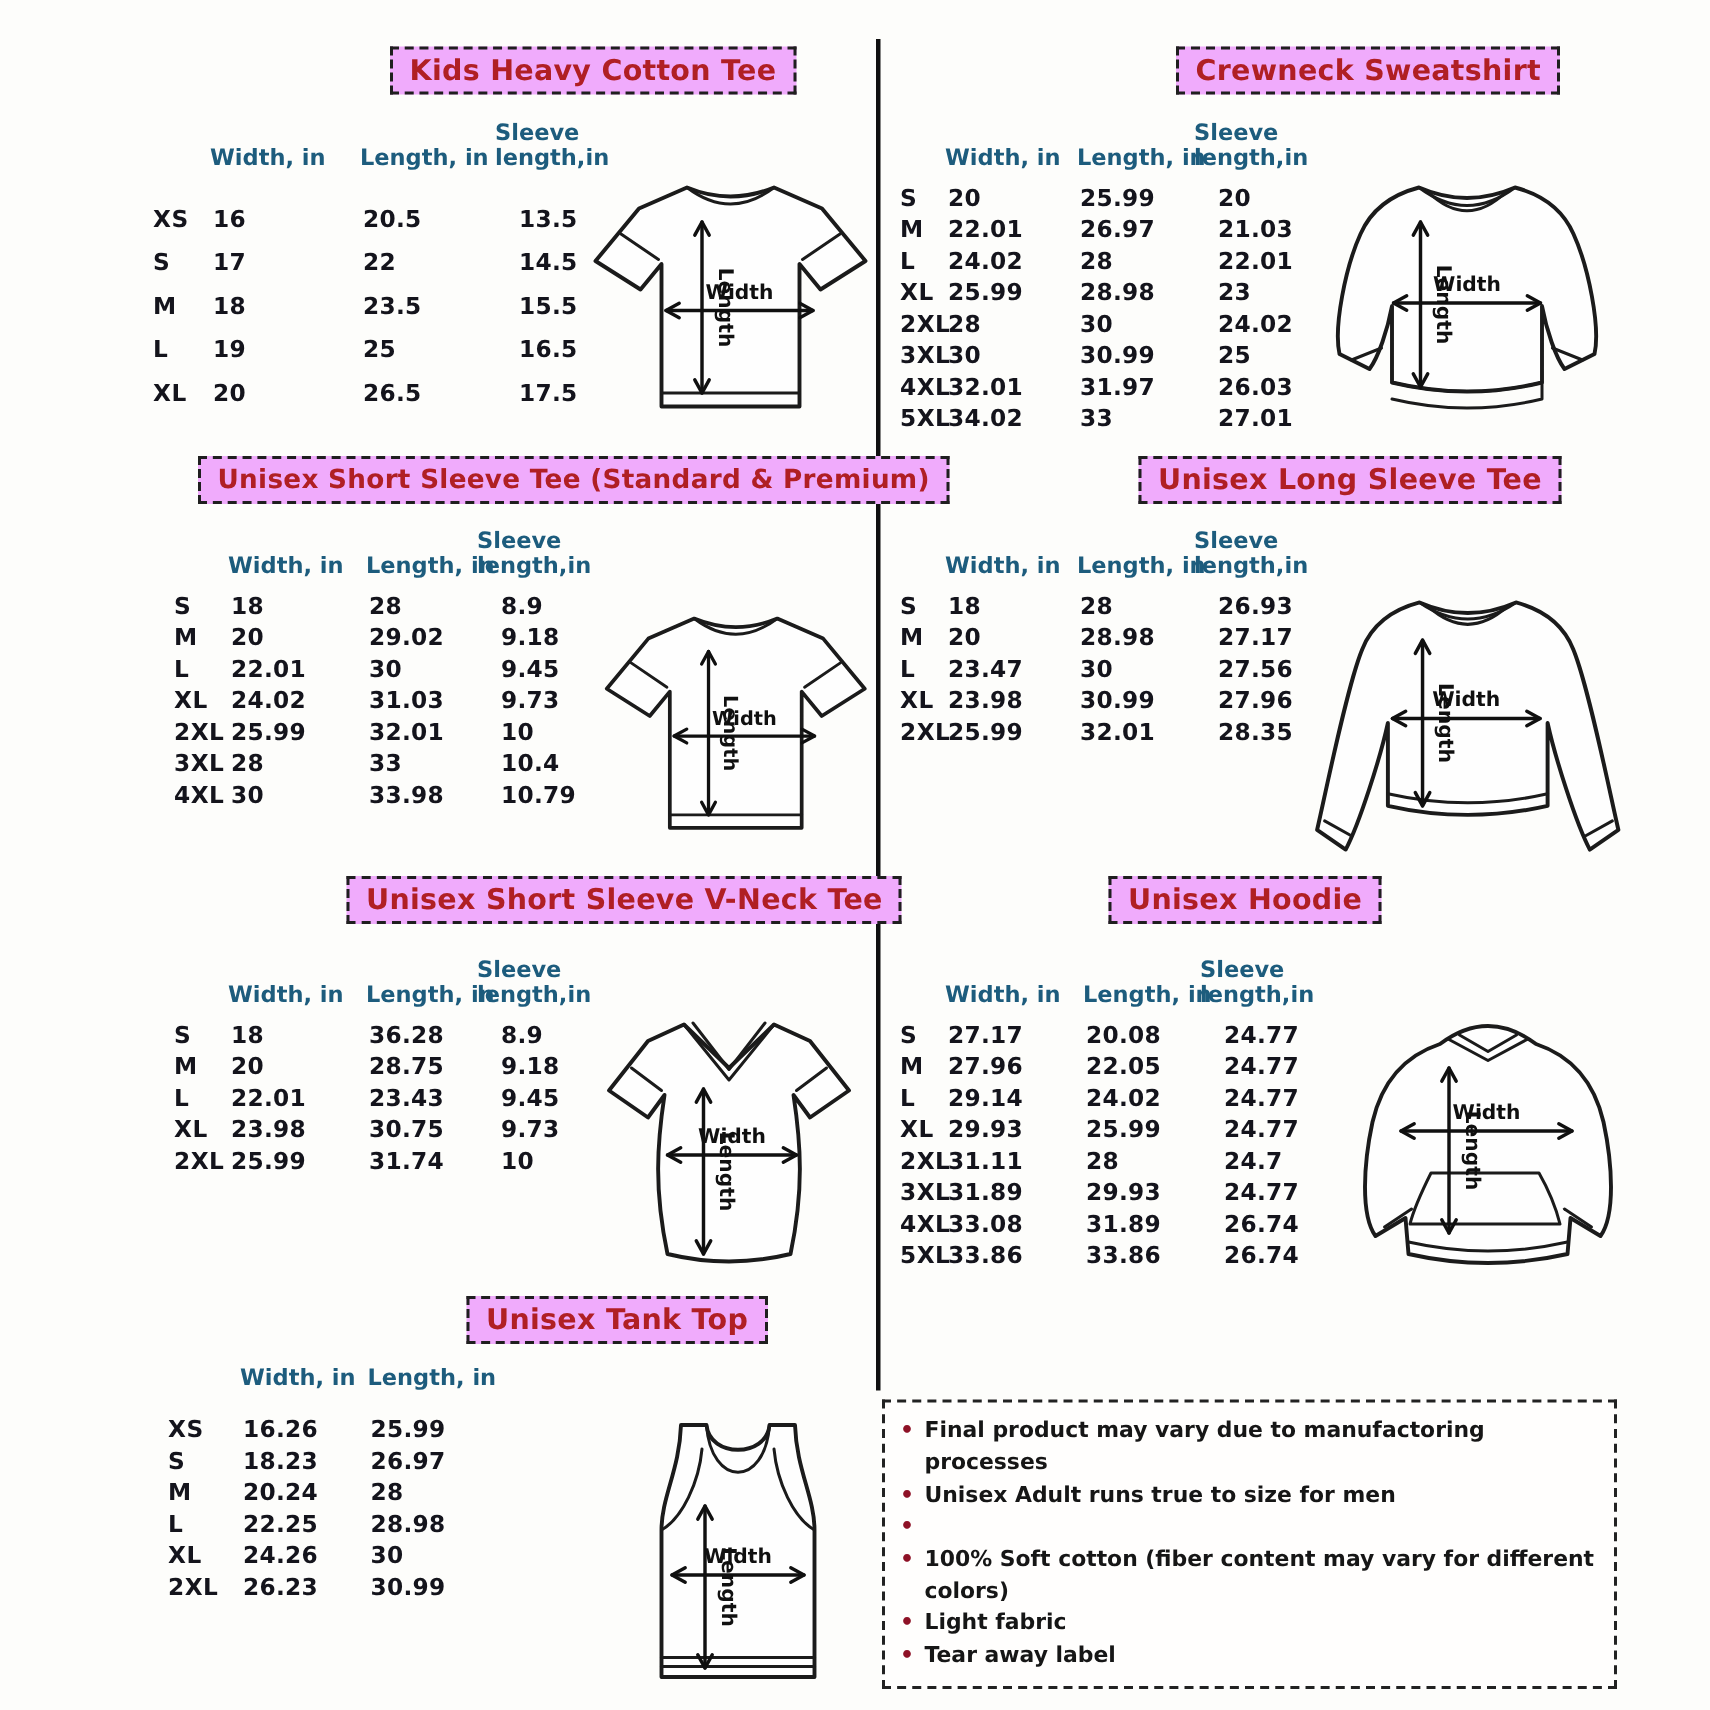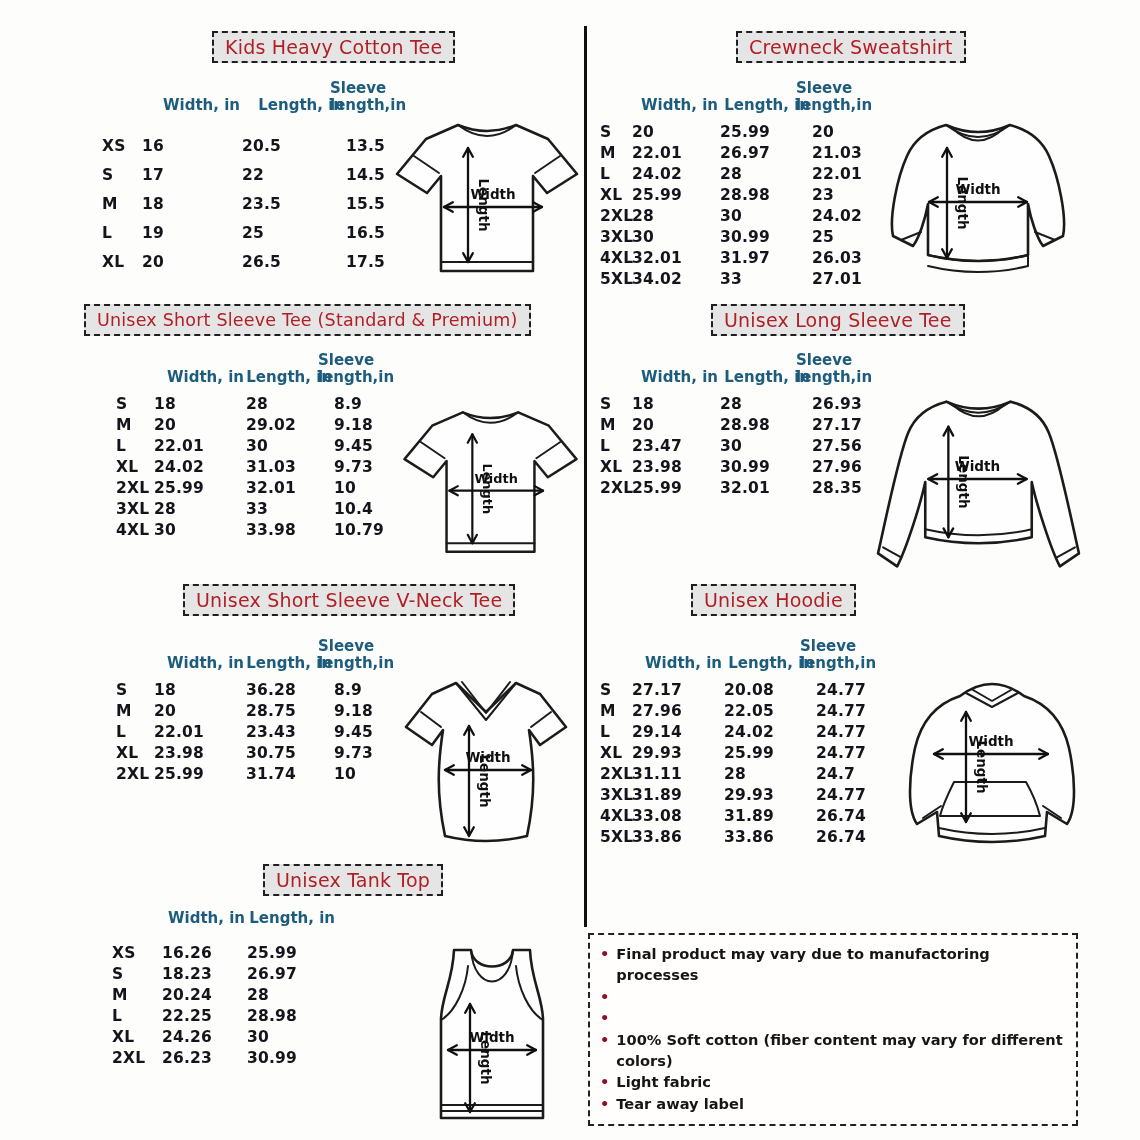--- a/index.html
+++ b/index.html
@@ -2,33 +2,33 @@
 <html><head>
 <meta charset="utf-8">
 <style>
   html,body{margin:0;padding:0;}
   body{
     width:1140px;height:1140px;position:relative;overflow:hidden;
     background:#fdfdfb;
     font-family:"DejaVu Sans","Liberation Sans",sans-serif;
   }
   .title{
-    position:absolute;border:2px dashed #1f1f1f;background:#e5e5e5;
-    color:#b01f24;font-weight:normal;font-size:19px;line-height:22px;
-    padding:3px 11px;white-space:nowrap;letter-spacing:.2px;
+    position:absolute;border:2px dashed #1f1f1f;background:#f0abfc;
+    color:#b01f24;font-weight:bold;font-size:19px;line-height:22px;
+    padding:3px 11px;white-space:nowrap;letter-spacing:.2px;margin-left:48px;
   }
   .title.small{font-size:17.5px;text-align:center;}
   .tbl{
     position:absolute;display:grid;grid-template-columns:var(--cols);
     --rh:21px;--hgap:8px;
   }
   .tbl .th{
     color:#1d5c7d;font-weight:bold;font-size:15px;line-height:17px;
     align-self:end;padding-bottom:var(--hgap);white-space:pre-line;
-    text-align:right;
+    text-align:left;
   }
   .tbl .th.multi{text-align:left;transform:translateX(-14px);}
   .tbl .sz{
     font-weight:bold;font-size:15.5px;color:#14141c;line-height:var(--rh);
     padding-left:4px;letter-spacing:.3px;
   }
   .tbl.t-pad .sz{padding-left:10px;}
   .tbl .val{
     font-weight:bold;font-size:15.5px;color:#14141c;line-height:var(--rh);
     text-align:left;padding-left:2px;letter-spacing:.2px;
@@ -410,20 +410,21 @@
     <text x="75" y="124" text-anchor="middle" transform="rotate(90 75 120)">Length</text>
   </svg>
 
 <div class="notes">
     <div class="note">
       <span class="b">•</span>
       <span>Final product may vary due to manufactoring processes</span>
     </div>
     <div class="note">
       <span class="b">•</span>
+      <span>Unisex Adult runs true to size for men</span>
     </div>
     <div class="note">
       <span class="b">•</span>
     </div>
     <div class="note">
       <span class="b">•</span>
       <span>100% Soft cotton (fiber content may vary for different colors)</span>
     </div>
     <div class="note">
       <span class="b">•</span>

